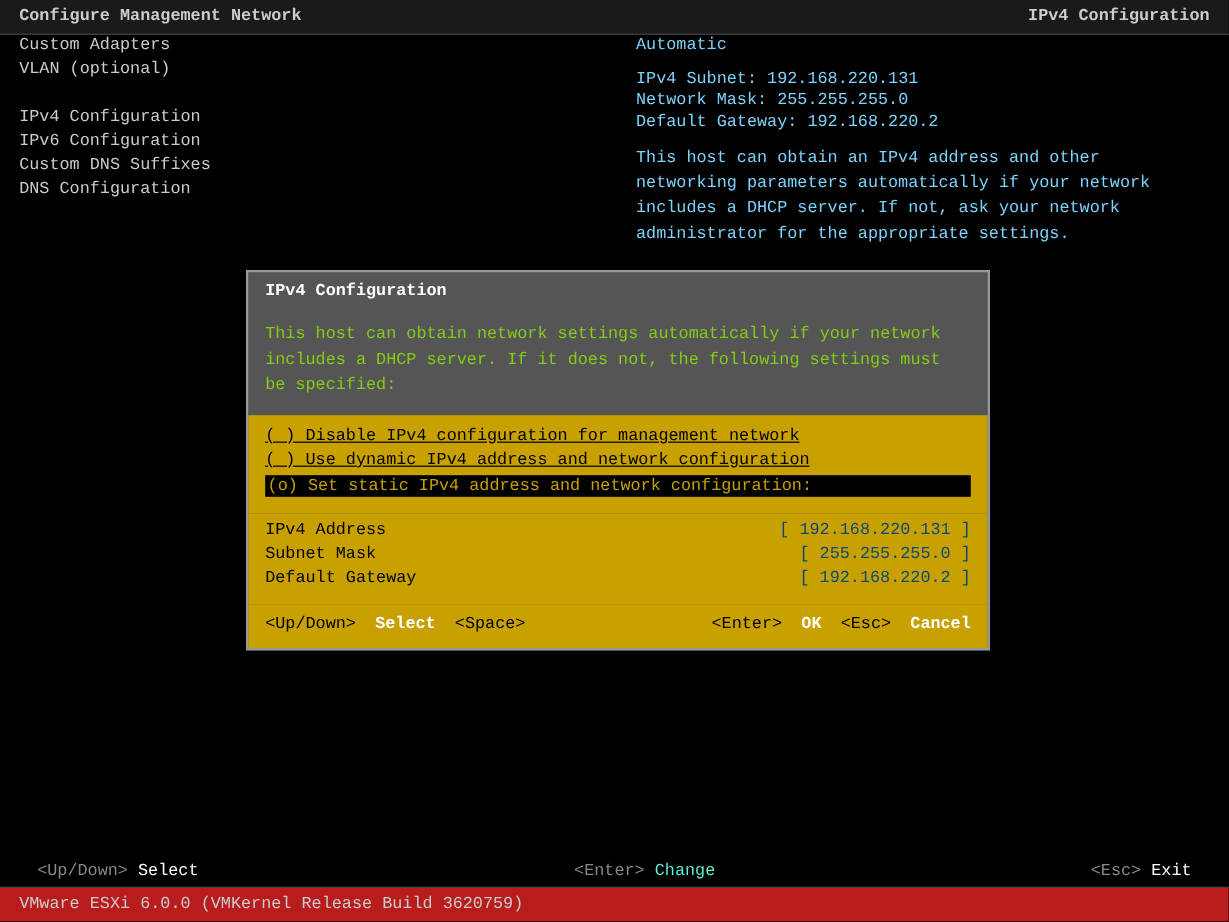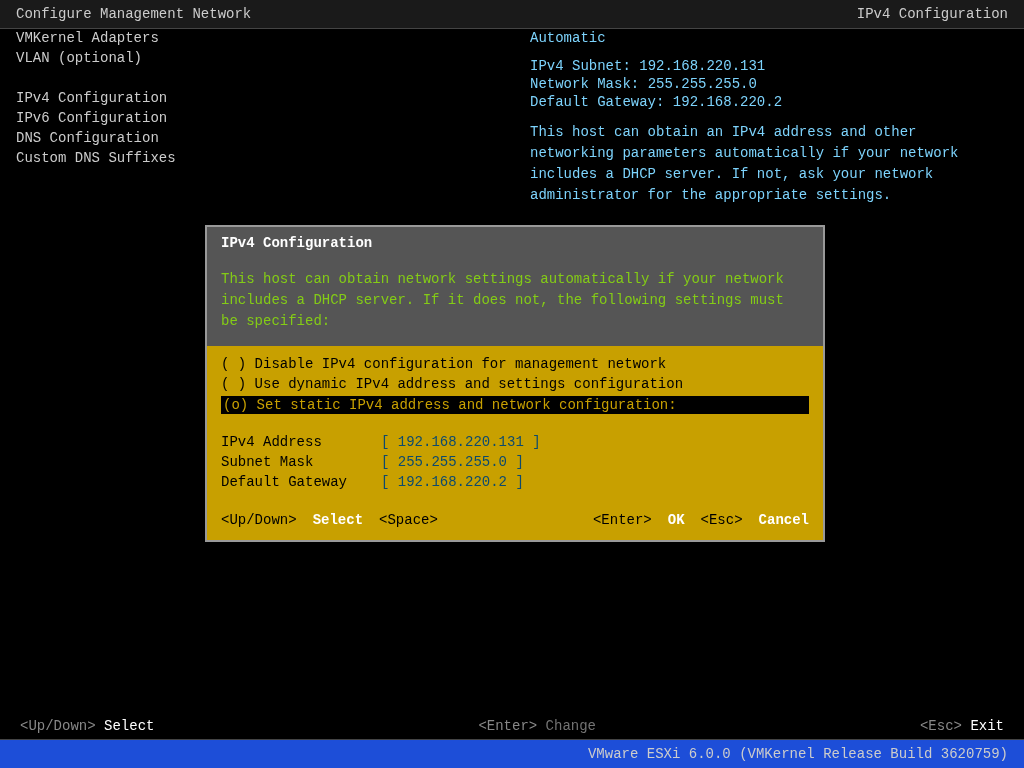--- a/index.html
+++ b/index.html
@@ -15,42 +15,43 @@
     }
 
     
     #top-bar {
       background: #1a1a1a;
       border-bottom: 1px solid #444;
       display: flex;
       justify-content: space-between;
       padding: 6px 16px;
       color: #ccc;
+      font-weight: bold;
     }
 
     
     #bottom-bar {
       position: absolute;
       bottom: 0;
       left: 0;
       right: 0;
-      background: #1d4ed8;
+      background: #b91c1c;
       border-top: 1px solid #444;
       padding: 6px 16px;
       color: #ccc;
-      text-align: right;
+      text-align: left;
     }
 
     
     #footer-nav {
       position: absolute;
       bottom: 28px;
       left: 0;
       right: 0;
-      padding: 6px 20px;
+      padding: 6px 31px;
       display: flex;
       justify-content: space-between;
       color: #ccc;
     }
 
     
     #sidebar {
       position: absolute;
       top: 30px;
       left: 16px;
@@ -103,37 +104,38 @@
 
     #modal-options {
       background: #c8a000;
       padding: 10px 14px;
       color: #000;
     }
 
     .option-row {
       margin-bottom: 4px;
       color: #000;
+      text-decoration: underline;
     }
 
     .option-selected {
       background: #000;
       color: #c8a000;
       display: block;
       padding: 1px 2px;
     }
 
     #modal-fields {
       background: #c8a000;
       padding: 6px 14px 10px 14px;
     }
 
     .field-row {
       display: flex;
-      justify-content: flex-start;
+      justify-content: space-between;
       margin-bottom: 4px;
       color: #000;
     }
 
     .field-label {
       min-width: 160px;
     }
 
     .field-value {
       color: #0c4a6e;
@@ -163,37 +165,37 @@
 </head>
 <body>
 
 <div id="top-bar">
   <span>Configure Management Network</span>
   <span>IPv4 Configuration</span>
 </div>
 
 <div id="sidebar">
   <div class="sidebar-item">
-    <span>VMKernel Adapters</span>
+    <span>Custom Adapters</span>
   </div>
   <div class="sidebar-item">
     <span>VLAN (optional)</span>
   </div>
   <div class="sidebar-item">&nbsp;</div>
   <div class="sidebar-item">
     <span>IPv4 Configuration</span>
   </div>
   <div class="sidebar-item">
     <span>IPv6 Configuration</span>
   </div>
   <div class="sidebar-item">
+    <span>Custom DNS Suffixes</span>
+  </div>
+  <div class="sidebar-item">
     <span>DNS Configuration</span>
-  </div>
-  <div class="sidebar-item">
-    <span>Custom DNS Suffixes</span>
   </div>
 </div>
 
 <div id="info-panel">
   <div class="info-line">Automatic</div>
   <div class="info-line" style="height:8px"></div>
   <div class="info-line">
     <span>IPv4 Subnet:</span>
     <span> </span>
     <span>192.168.220.131</span>
@@ -214,21 +216,21 @@
 
 <div id="modal">
   <div id="modal-title-bar">IPv4 Configuration</div>
   <div id="modal-description">This host can obtain network settings automatically if your network includes a DHCP server. If it does not, the following settings must be specified:</div>
 
   <div id="modal-options">
     <div class="option-row">
       <span>( ) Disable IPv4 configuration for management network</span>
     </div>
     <div class="option-row">
-      <span>( ) Use dynamic IPv4 address and settings configuration</span>
+      <span>( ) Use dynamic IPv4 address and network configuration</span>
     </div>
     <div class="option-row">
       <span class="option-selected">(o) Set static IPv4 address and network configuration:</span>
     </div>
   </div>
 
   <div id="modal-fields">
     <div class="field-row">
       <span class="field-label">IPv4 Address</span>
       <span class="field-value">[ 192.168.220.131  ]</span>
@@ -255,21 +257,21 @@
   </div>
 </div>
 
 <div id="footer-nav">
   <span>
     <span style="color:#888">&lt;Up/Down&gt;</span>
     <span style="color:#fff"> Select</span>
   </span>
   <span>
     <span style="color:#888">&lt;Enter&gt;</span>
-    <span style="color:#737373"> Change</span>
+    <span style="color:#5eead4"> Change</span>
   </span>
   <span>
     <span style="color:#888">&lt;Esc&gt;</span>
     <span style="color:#fff"> Exit</span>
   </span>
 </div>
 
 <div id="bottom-bar">
   <span>VMware ESXi 6.0.0 (VMKernel Release Build 3620759)</span>
 </div>

